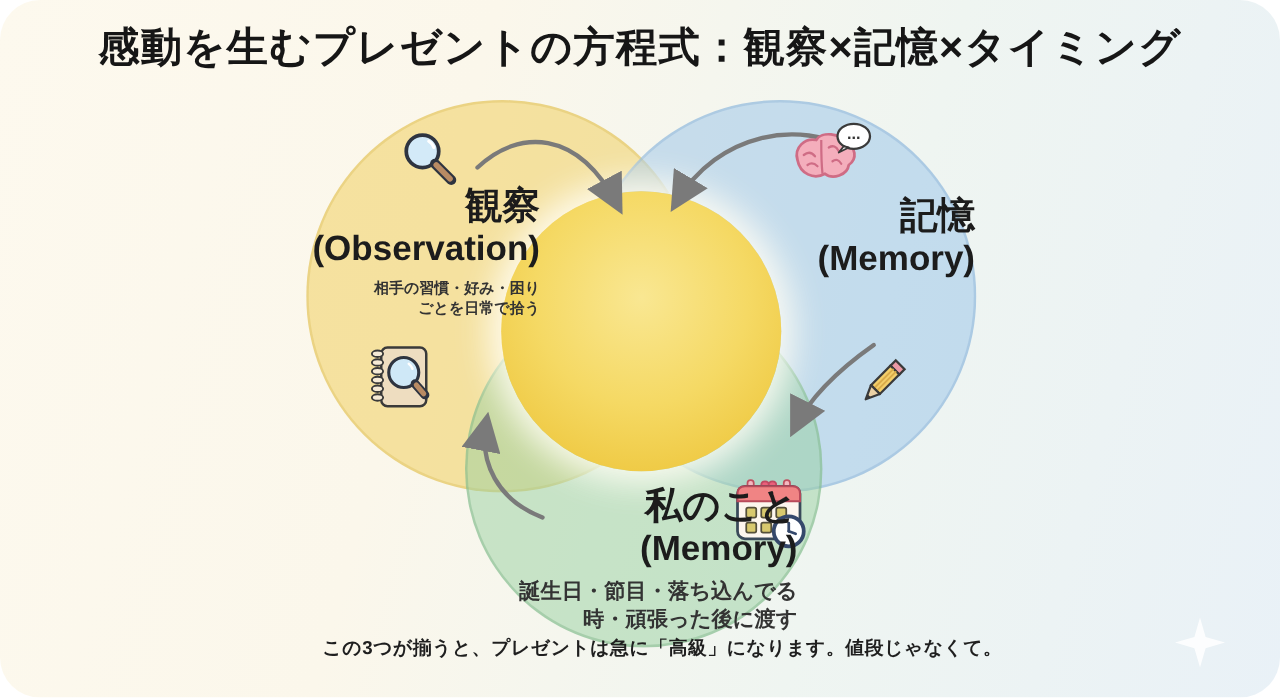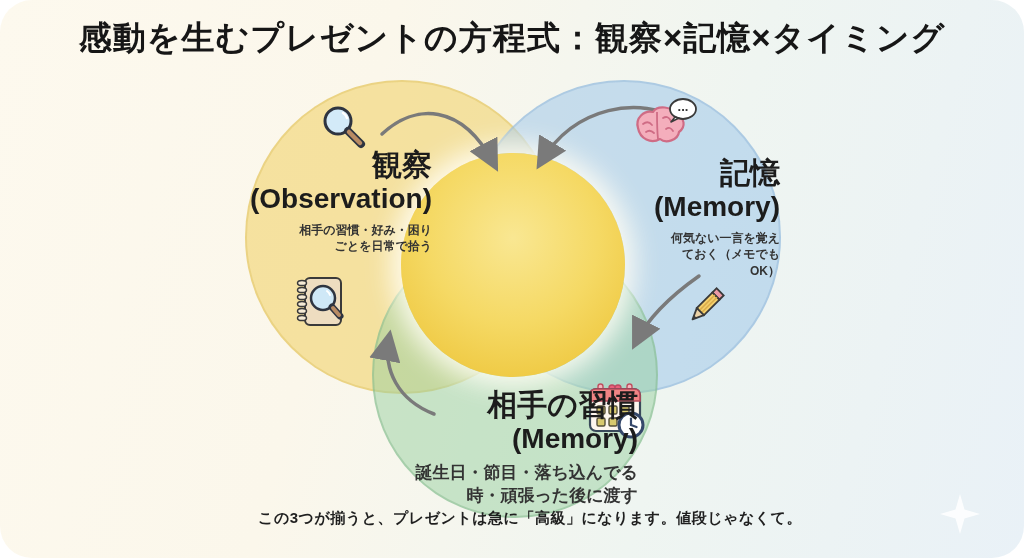--- a/index.html
+++ b/index.html
@@ -131,25 +131,24 @@
 
   <div class="block b-obs">
     <div class="lbl">観察</div>
     <div class="sub">(Observation)</div>
     <div class="desc"><span>相手の習慣・好み・困りごとを日常で拾う</span></div>
   </div>
 
   <div class="block b-mem">
     <div class="lbl">記憶</div>
     <div class="sub">(Memory)</div>
-    <div class="desc"><span>何気ない一言を覚えておく（メモでもOK）</span></div>
   </div>
 
   <div class="block b-tim">
-    <div class="lbl">相手の習慣</div>
+    <div class="lbl">私のこと</div>
     <div class="sub">(Memory)</div>
     <div class="desc"><span>誕生日・節目・落ち込んでる時・頑張った後に渡す</span></div>
   </div>
 
 
   <svg class="icon" style="left:938px;top:492px;" width="44" height="44">
     <polygon points="22,2 26.5,17.5 42,22 26.5,26.5 22,42 17.5,26.5 2,22 17.5,17.5" fill="#ffffff" opacity="0.85"></polygon>
   </svg>
 
   <div class="footer">この3つが揃うと、プレゼントは急に「高級」になります。値段じゃなくて。</div>

